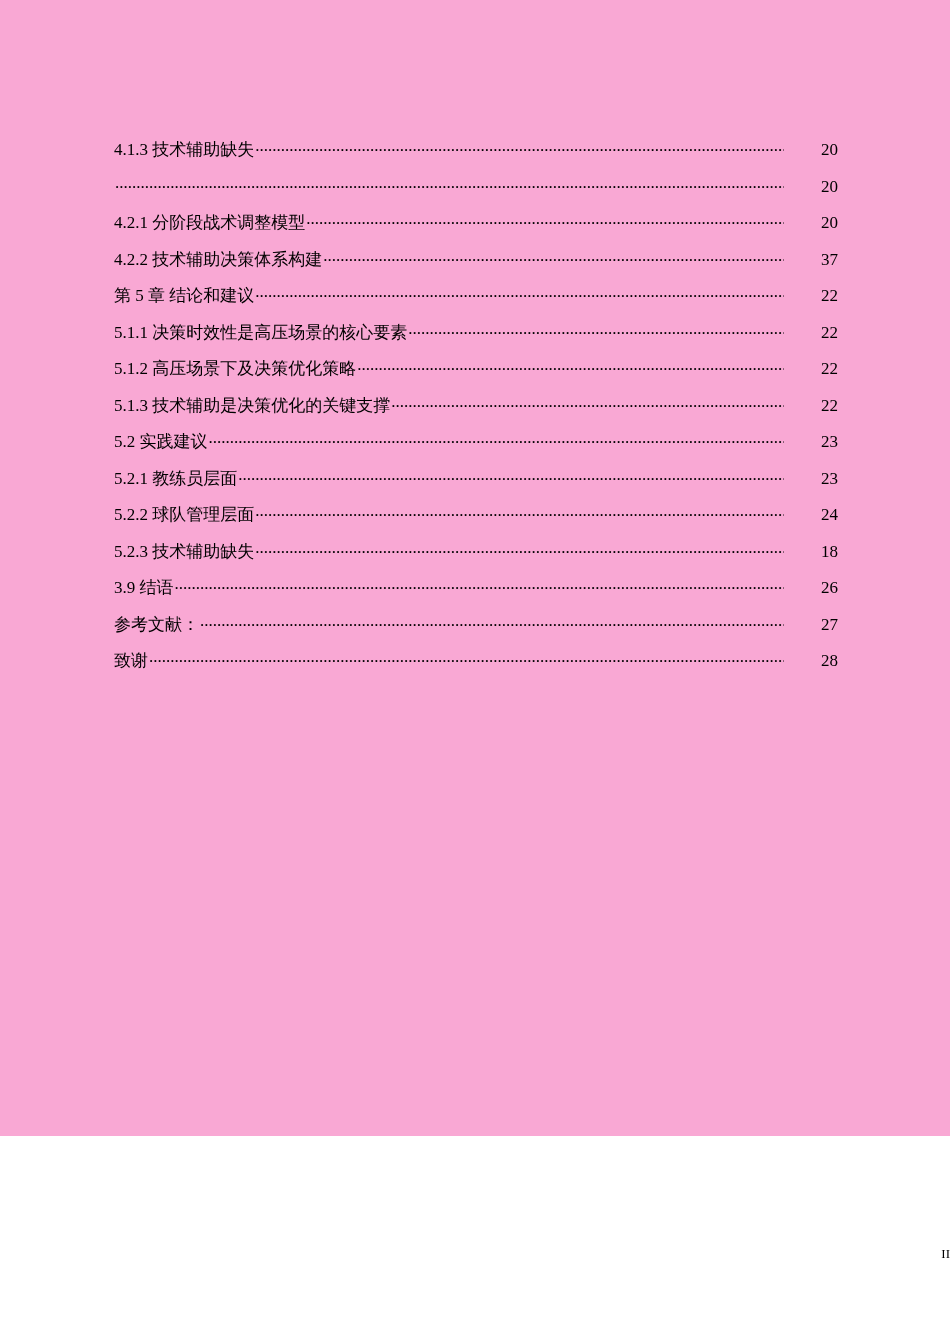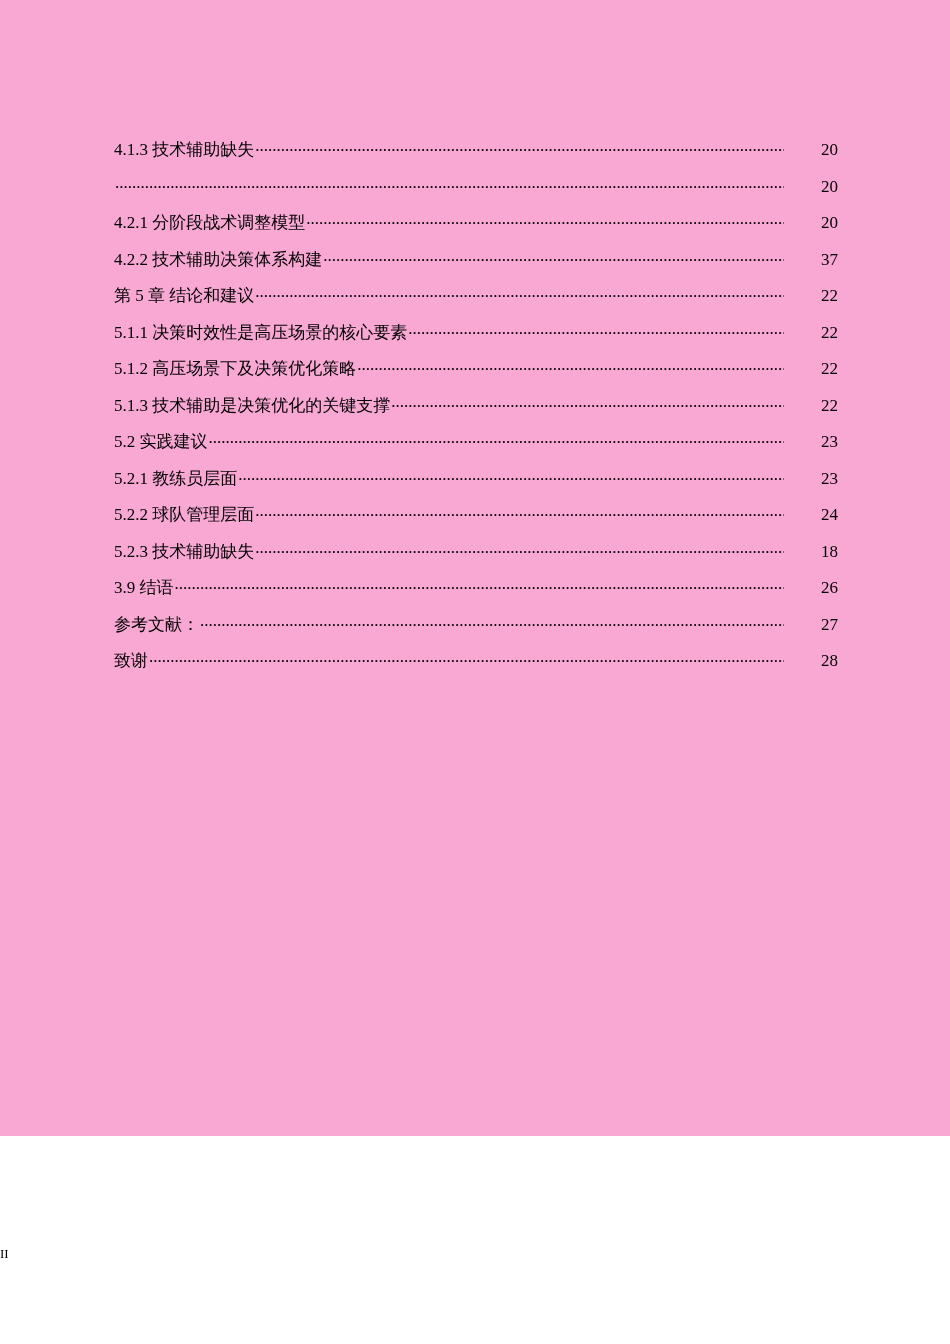--- a/index.html
+++ b/index.html
@@ -59,21 +59,21 @@
     .toc-page {
       flex: 0 0 auto;
       text-align: right;
       margin-left: 36px;
     }
     .page-number {
       position: absolute;
       left: 0;
       width: 950px;
       top: 1246px;
-      text-align: left;
+      text-align: right;
       font-size: 13px;
     }
   </style>
 </head>
 <body>
 
 <div class="page">
   <div class="toc">
     <div class="toc-row">
       <span class="toc-title">4.1.3 技术辅助缺失</span>

